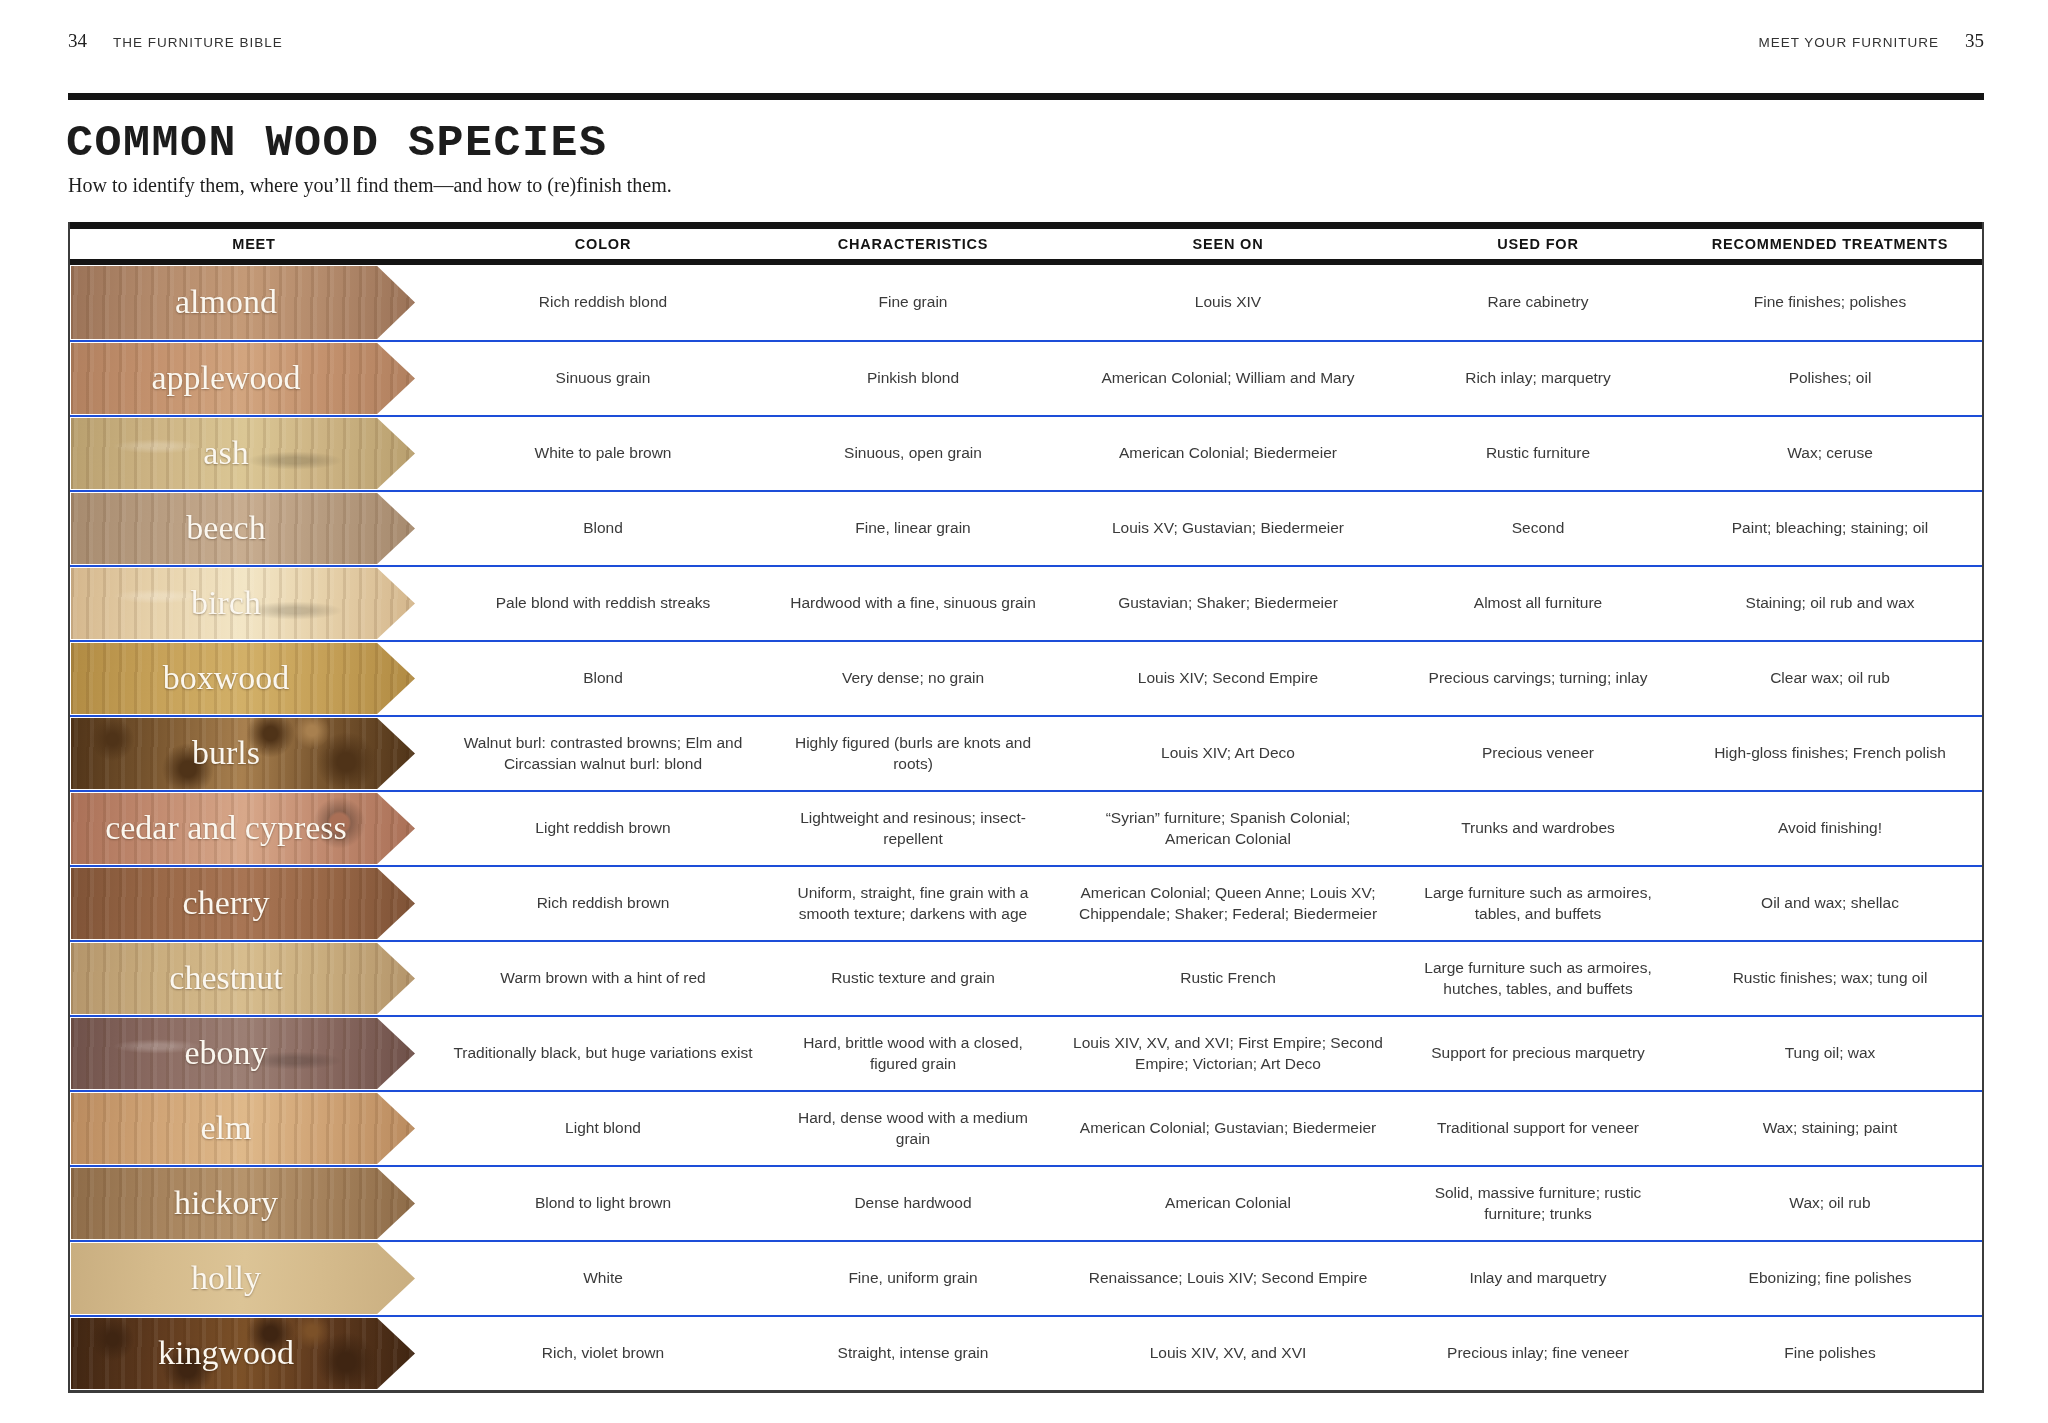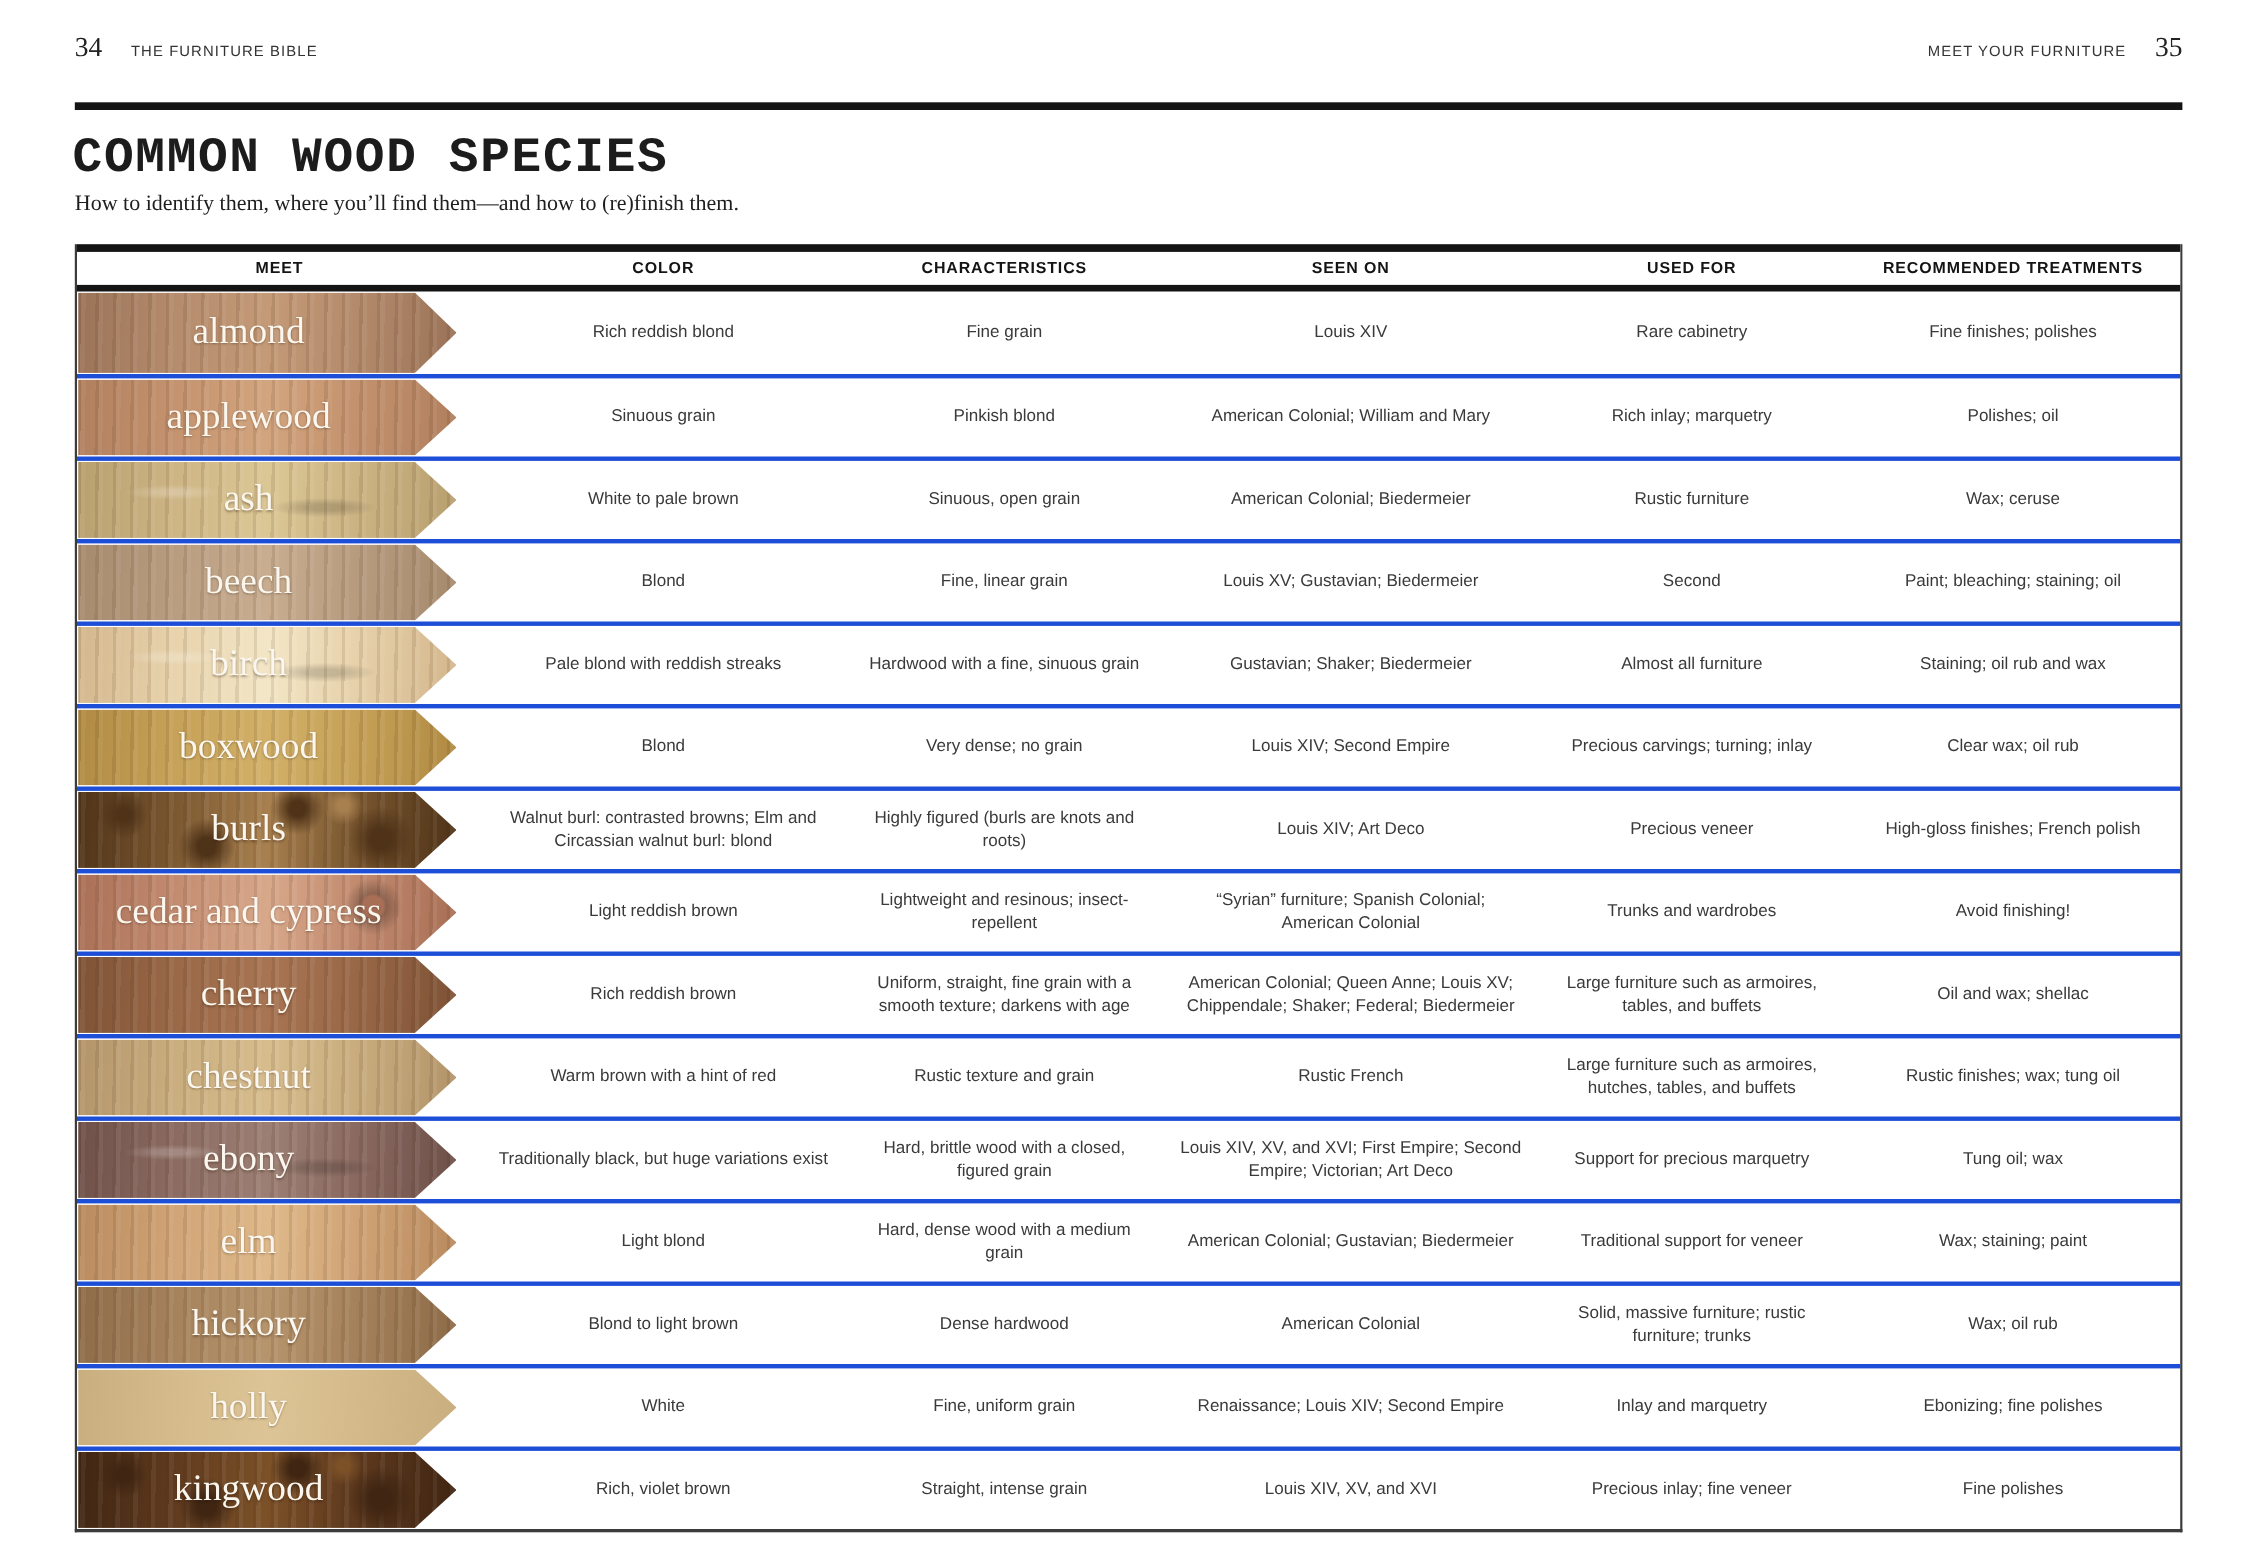--- a/index.html
+++ b/index.html
@@ -10,21 +10,21 @@
     font-family:"Liberation Sans",sans-serif;
     color:#222;
     overflow:hidden;
   }
   
   .running-head{
     position:absolute;top:30px;left:68px;right:64px;
     display:flex;justify-content:space-between;align-items:baseline;
   }
   .rh-group{display:flex;align-items:baseline;gap:26px;}
-  .rh-pagenum{font-family:"Liberation Serif",serif;font-size:25px;color:#222;}
+  .rh-pagenum{font-family:"Liberation Serif",serif;font-size:19px;color:#222;}
   .rh-text{font-size:13.5px;letter-spacing:1px;color:#333;}
   
   .title-rule{
     position:absolute;top:93px;left:68px;width:1916px;height:7px;background:#141414;
   }
   .page-title{
     position:absolute;top:118px;left:66px;
     font-family:Liberation Mono, monospace;
     font-weight:bold;font-size:45px;letter-spacing:1.5px;color:#1c1c1c;
   }
@@ -48,21 +48,21 @@
     background:#ffffff;
   }
   .t-head .h-cell{
     height:30px;display:flex;align-items:center;justify-content:center;
     font-size:14.5px;font-weight:bold;letter-spacing:0.8px;color:#141414;
   }
   .t-row{
     display:grid;
     grid-template-columns:368px 330px 290px 340px 280px 304px;
     height:75px;
-    border-top:4px solid #1d4ed8;
+    border-top:2px solid #1d4ed8;
     box-sizing:border-box;
   }
   .t-row:first-child{border-top:none;}
   .cell{
     display:flex;align-items:center;justify-content:center;text-align:center;
     font-size:15.5px;line-height:1.32;color:#3a3a3a;
     padding:2px 14px;box-sizing:border-box;
   }
   .wood-cell{padding:1px;justify-content:flex-start;}
   .wood-arrow{

